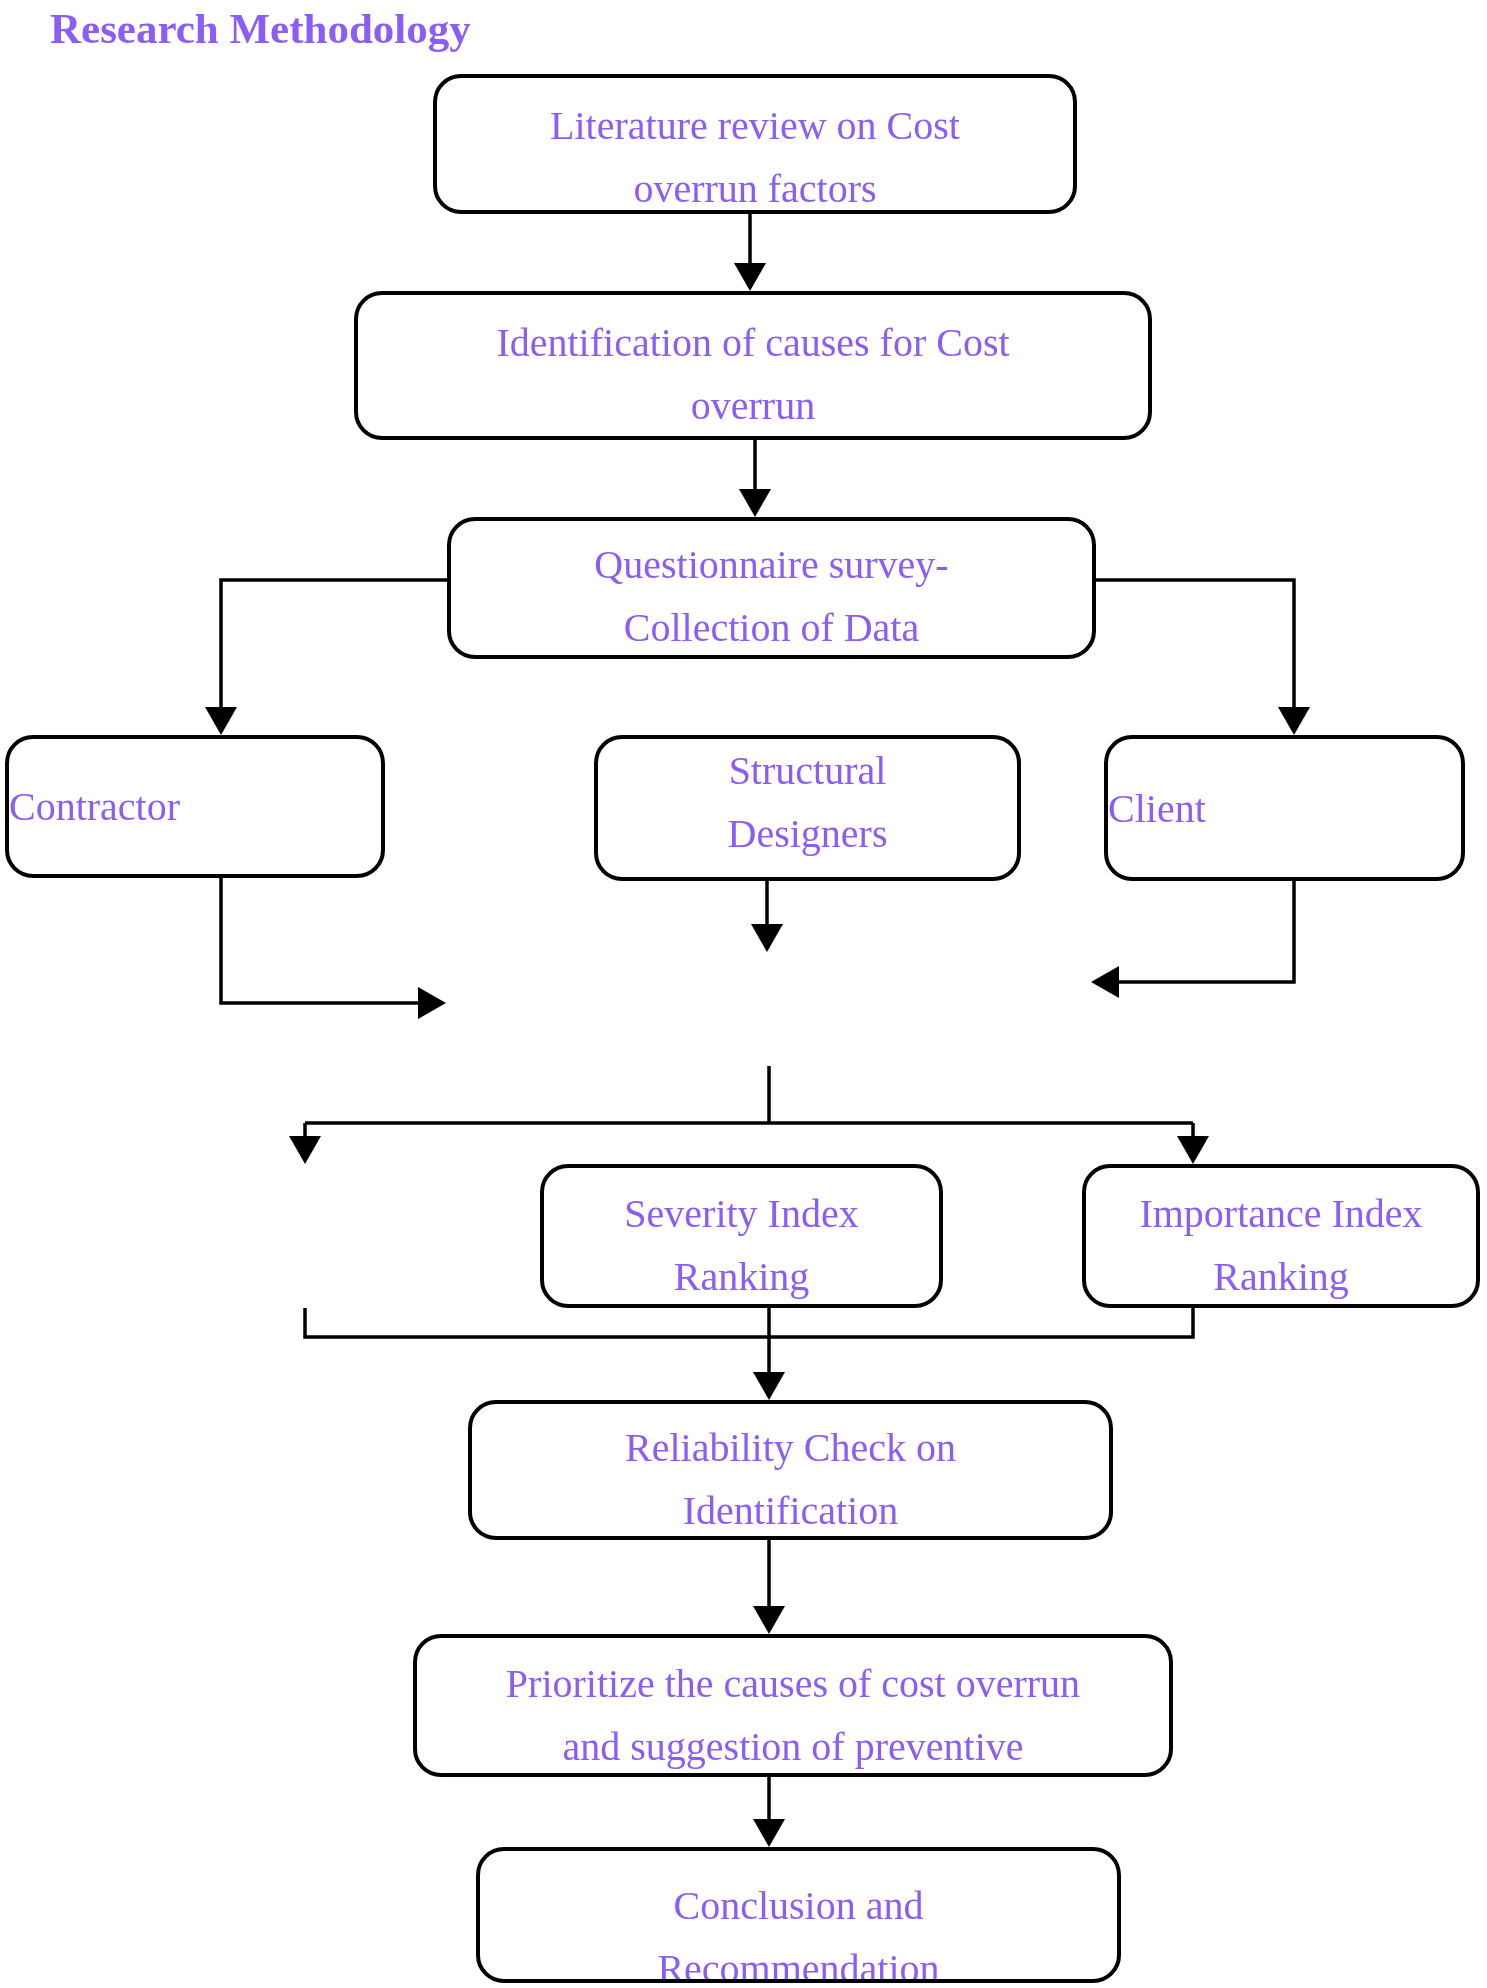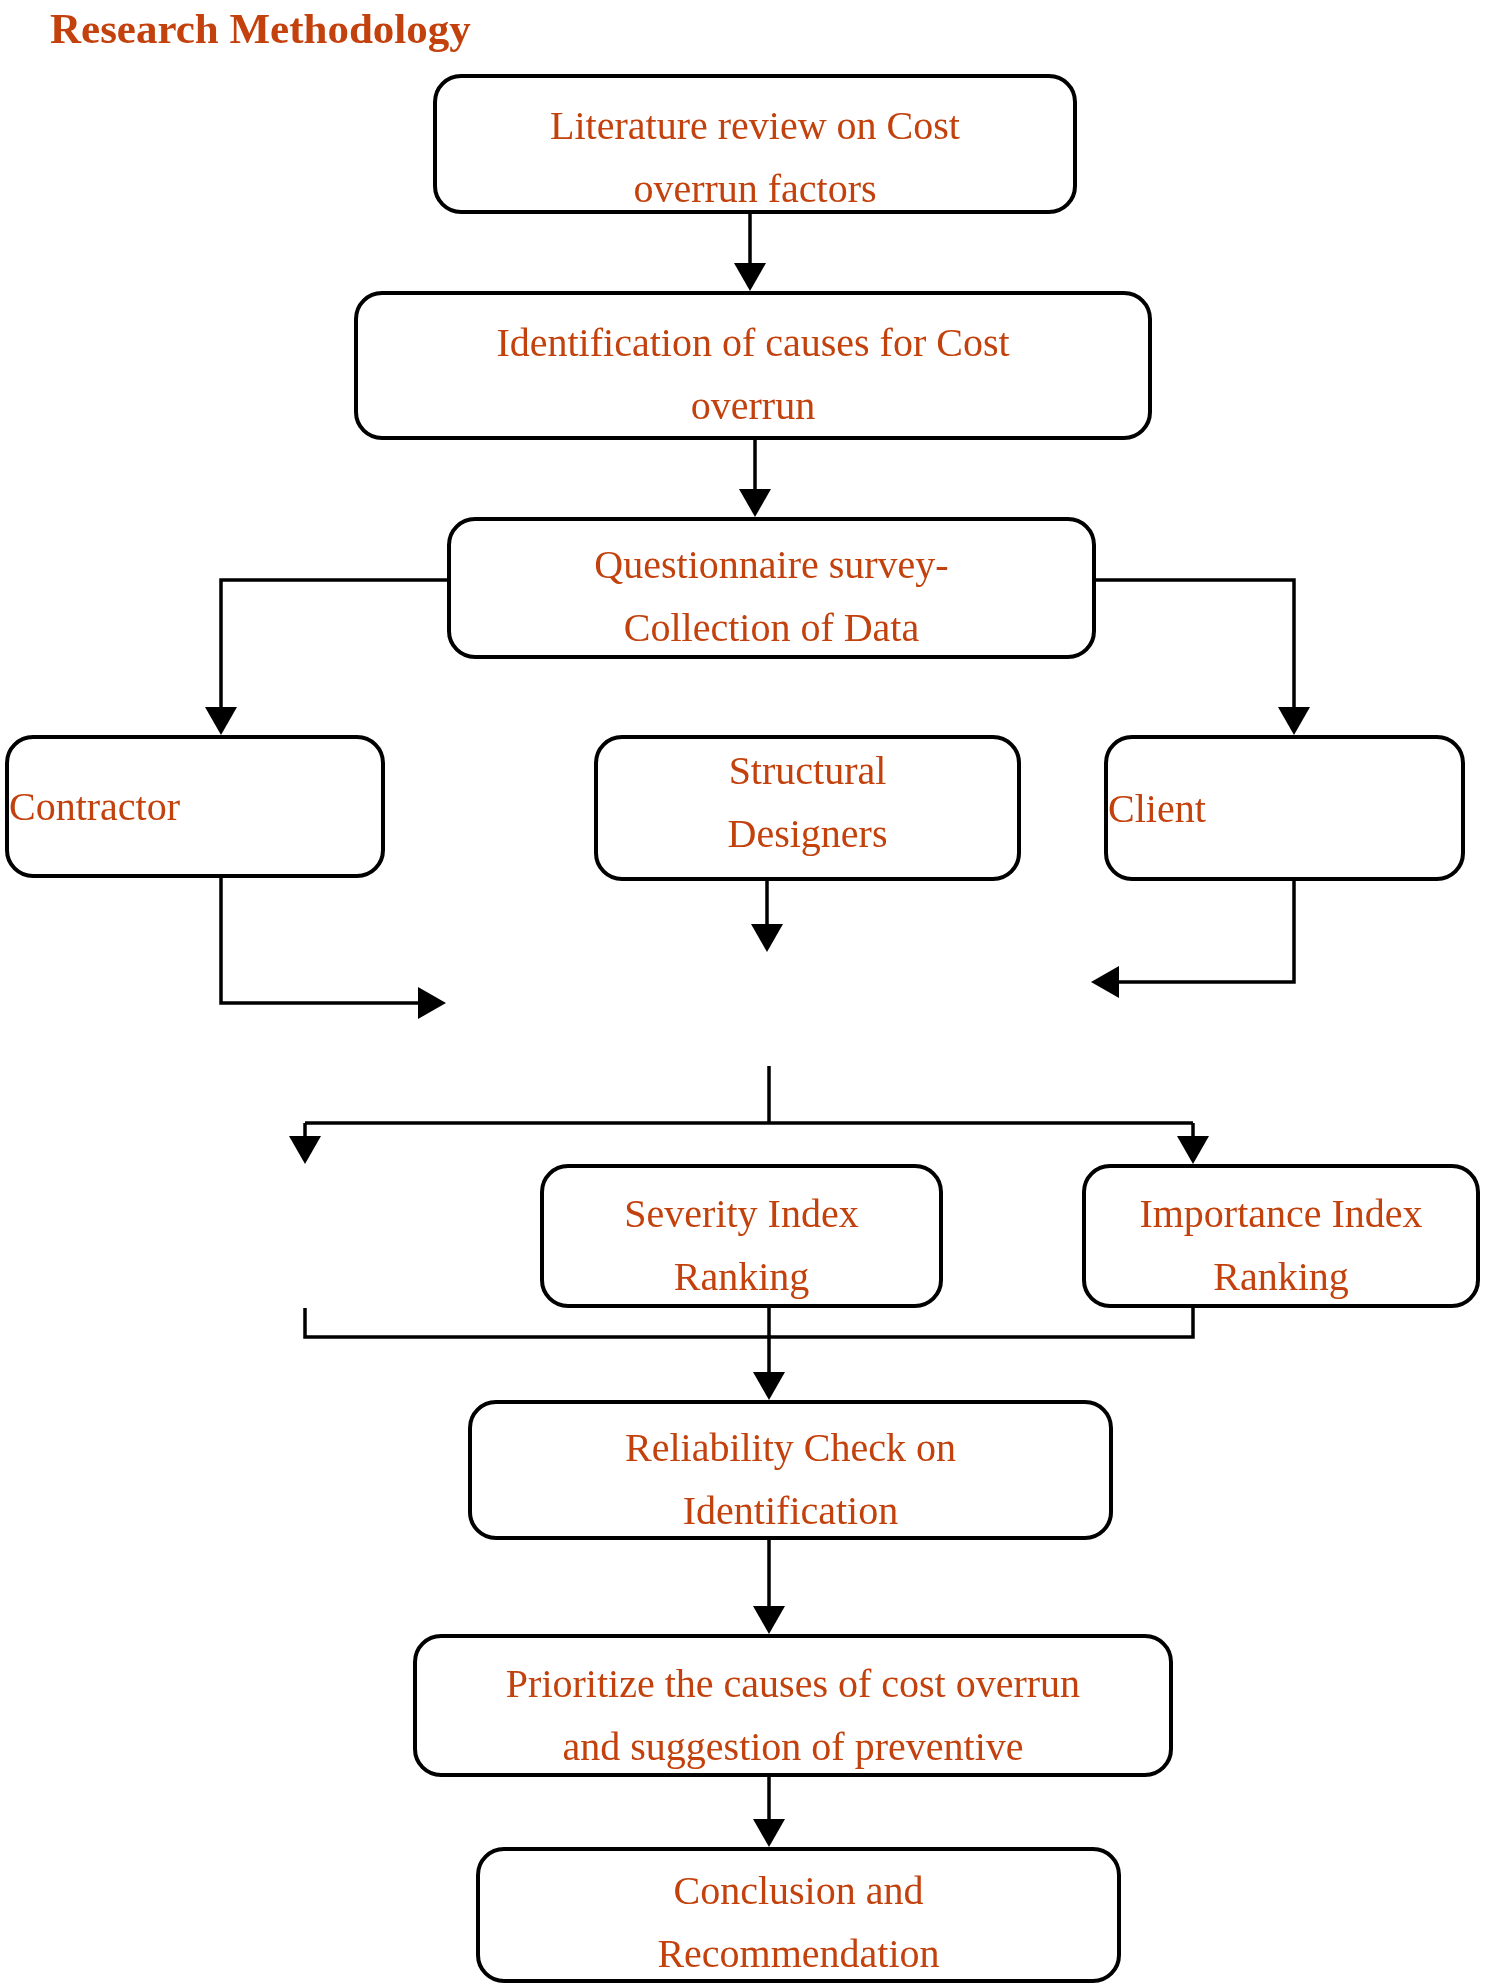--- a/index.html
+++ b/index.html
@@ -1,21 +1,21 @@
 <!DOCTYPE html>
 <html><head>
 <meta charset="utf-8">
 <style>
   html,body{margin:0;padding:0;background:#ffffff;}
   .canvas{
     position:relative;
     width:1487px;height:1988px;
     background:#ffffff;
     font-family:"Liberation Serif","DejaVu Serif",serif;
-    color:#c2410c;
+    color:#8b5cf6;
     overflow:hidden;
     border-radius:31px;
   }
   .page-title{
     position:absolute;left:50px;top:0px;
     font-size:43px;font-weight:bold;line-height:58px;
     white-space:nowrap;
   }
   .node{
     position:absolute;
@@ -40,21 +40,21 @@
   #n-questionnaire{left:447px;top:517px;width:649px;height:142px;padding-top:12px;}
   #n-contractor{left:5px;top:735px;width:380px;height:143px;}
   #n-structural{left:594px;top:735px;width:427px;height:146px;padding-top:0;}
   #n-client{left:1104px;top:735px;width:361px;height:146px;}
   #n-statistical{left:446px;top:952px;width:645px;height:114px;}
   #n-frequency{left:8px;top:1164px;width:340px;height:144px;padding-top:14px;}
   #n-severity{left:540px;top:1164px;width:403px;height:144px;padding-top:14px;}
   #n-importance{left:1082px;top:1164px;width:398px;height:144px;padding-top:14px;}
   #n-reliability{left:468px;top:1400px;width:645px;height:140px;padding-top:12px;}
   #n-prioritize{left:413px;top:1634px;width:760px;height:143px;padding-top:14px;}
-  #n-conclusion{left:476px;top:1847px;width:645px;height:136px;padding-top:8px;}
+  #n-conclusion{left:476px;top:1847px;width:645px;height:136px;padding-top:23px;}
 </style>
 </head>
 <body>
 
 <div class="canvas">
 
   <div class="page-title">Research Methodology</div>
 
   <div class="node" id="n-literature">
     <span class="ln">Literature review on Cost</span>

